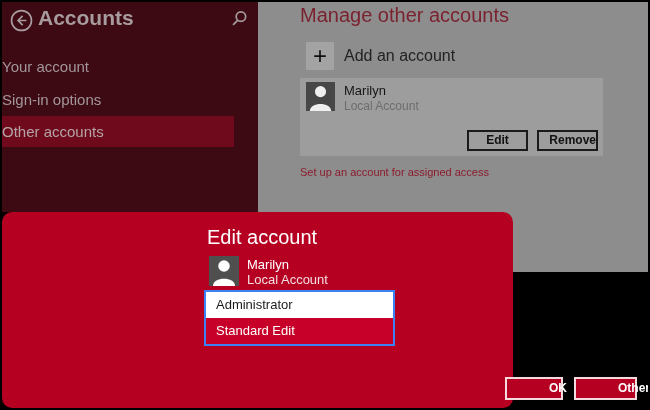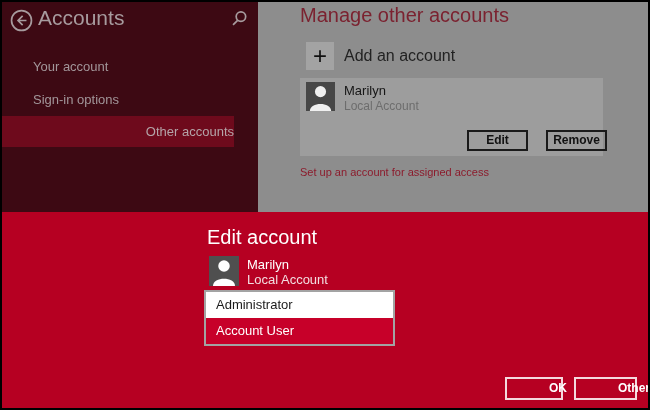--- a/index.html
+++ b/index.html
@@ -7,51 +7,51 @@
   .screen{
     position:relative; width:650px; height:410px;
     background:#000; border:2px solid #000; overflow:hidden;
   }
   
   .top-area{ position:absolute; left:0; top:0; width:646px; height:210px; }
   .sidebar{ position:absolute; left:0; top:0; width:256px; height:210px; background:#3d0913; }
   .sb-header{ position:absolute; left:0; top:0; width:100%; height:40px; }
   .back-btn{ position:absolute; left:8px; top:7px; width:23px; height:23px; cursor:pointer; }
   .back-btn svg{ display:block; width:100%; height:100%; }
-  .sb-title{ position:absolute; left:36px; top:4px; font-size:21px; font-weight:400; color:#a79b9e; }
+  .sb-title{ position:absolute; left:36px; top:4px; font-size:21px; font-weight:700; color:#a79b9e; }
   .search-btn{ position:absolute; left:228px; top:7px; width:19px; height:19px; cursor:pointer; }
   .search-btn svg{ display:block; width:100%; height:100%; }
   .sb-item{ position:absolute; left:0; width:232px; height:31px; line-height:31px;
-            padding-left:31px; font-size:13px; color:#a2969a; cursor:pointer; }
-  .sb-item.selected{ background:#6e0a1c; color:#b4a4a8;text-align:right; }
+            font-size:15px; color:#a2969a; cursor:pointer; }
+  .sb-item.selected{ background:#6e0a1c; color:#b4a4a8; }
   .content{ position:absolute; left:256px; top:0; width:390px; height:270px; background:#8d8d8d; }
   .main-heading{ position:absolute; left:42px; top:2px; font-size:20px; font-weight:300; color:#7b2230; }
   .add-row{ position:absolute; left:48px; top:40px; height:28px; display:flex; align-items:center; cursor:pointer; }
   .add-tile{ width:28px; height:28px; background:#a3a3a3; color:#101010; font-size:24px; font-weight:400;
              display:flex; align-items:center; justify-content:center; line-height:1; }
   .add-label{ margin-left:10px; font-size:16px; color:#222; }
   .user-tile{ position:absolute; left:42px; top:76px; width:303px; height:78px; background:#9d9d9d; cursor:pointer; }
   .avatar{ position:absolute; width:29px; height:29px; background:#474747; overflow:hidden; }
   .avatar svg{ display:block; width:100%; height:100%; }
   .ut-avatar{ left:6px; top:4px; }
   .ut-name{ position:absolute; left:44px; top:5px; font-size:13px; color:#161616; }
   .ut-type{ position:absolute; left:44px; top:21px; font-size:12px; color:#6d6d6d; }
   .tile-btn{ position:absolute; top:52px; height:21px; background:transparent; border:2px solid #1a1a1a;
              font-size:12px; font-weight:700; color:#111; text-align:center; line-height:17px; cursor:pointer;
              font-family:"Liberation Sans","DejaVu Sans",sans-serif; }
   .edit-btn{ left:167px; width:61px; }
-  .remove-btn{ left:246px; width:61px; }
+  .remove-btn{ left:237px; width:61px;text-align:right; }
   .assigned-link{ position:absolute; left:42px; top:164px; font-size:11px; color:#8c1b2c; cursor:pointer; }
   
-  .modal{ position:absolute; left:0; top:210px; width:646px; height:196px; background:#b60022; }
+  .modal{ position:absolute; left:0; top:210px; width:511px; height:196px; background:#b60022;border-radius:10px; }
   .modal-title{ position:absolute; left:205px; top:14px; font-size:20px; font-weight:300; color:#fff; }
   .md-avatar{ left:207px; top:44px; width:30px; height:30px; background:#4f4f4f; }
   .md-name{ position:absolute; left:245px; top:45px; font-size:13px; color:#fff; }
   .md-type{ position:absolute; left:245px; top:60px; font-size:13px; color:#f2dde1; }
-  .dropdown{ position:absolute; left:202px; top:78px; width:191px; background:#fff; border:2px solid #a3a3a3; }
+  .dropdown{ position:absolute; left:202px; top:78px; width:191px; background:#fff; border:2px solid #3b82f6; }
   .dd-option{ height:26px; line-height:26px; padding-left:10px; font-size:13px; color:#1a1a1a; cursor:pointer; }
   .dd-option.selected{ background:#c70029; color:#fff; }
   .modal-btn{ position:absolute; top:165px; height:23px; background:#b60022;
               border:2px solid rgba(255,255,255,0.85); color:#fff; font-size:12px; font-weight:700;
               text-align:center; line-height:19px; cursor:pointer;
               font-family:"Liberation Sans","DejaVu Sans",sans-serif;padding-left:42px; }
   .ok-btn{ left:503px; width:58px; }
   .cancel-btn{ left:572px; width:63px; }
 </style>
 </head>
@@ -114,19 +114,19 @@
       <svg viewBox="0 0 24 24">
         <circle cx="12" cy="8" r="4.6" fill="#ffffff"></circle>
         <path d="M3.2 24 C3.2 16.2 20.8 16.2 20.8 24 Z" fill="#ffffff"></path>
       </svg>
     </span>
     <span class="md-name">Marilyn</span>
     <span class="md-type">Local Account</span>
 
     <div class="dropdown">
       <div class="dd-option">Administrator</div>
-      <div class="dd-option selected">Account User</div>
+      <div class="dd-option selected">Standard Edit</div>
     </div>
 
     <button class="modal-btn ok-btn">OK</button>
     <button class="modal-btn cancel-btn">Other</button>
   </div>
 </div>
 
 </body></html>

